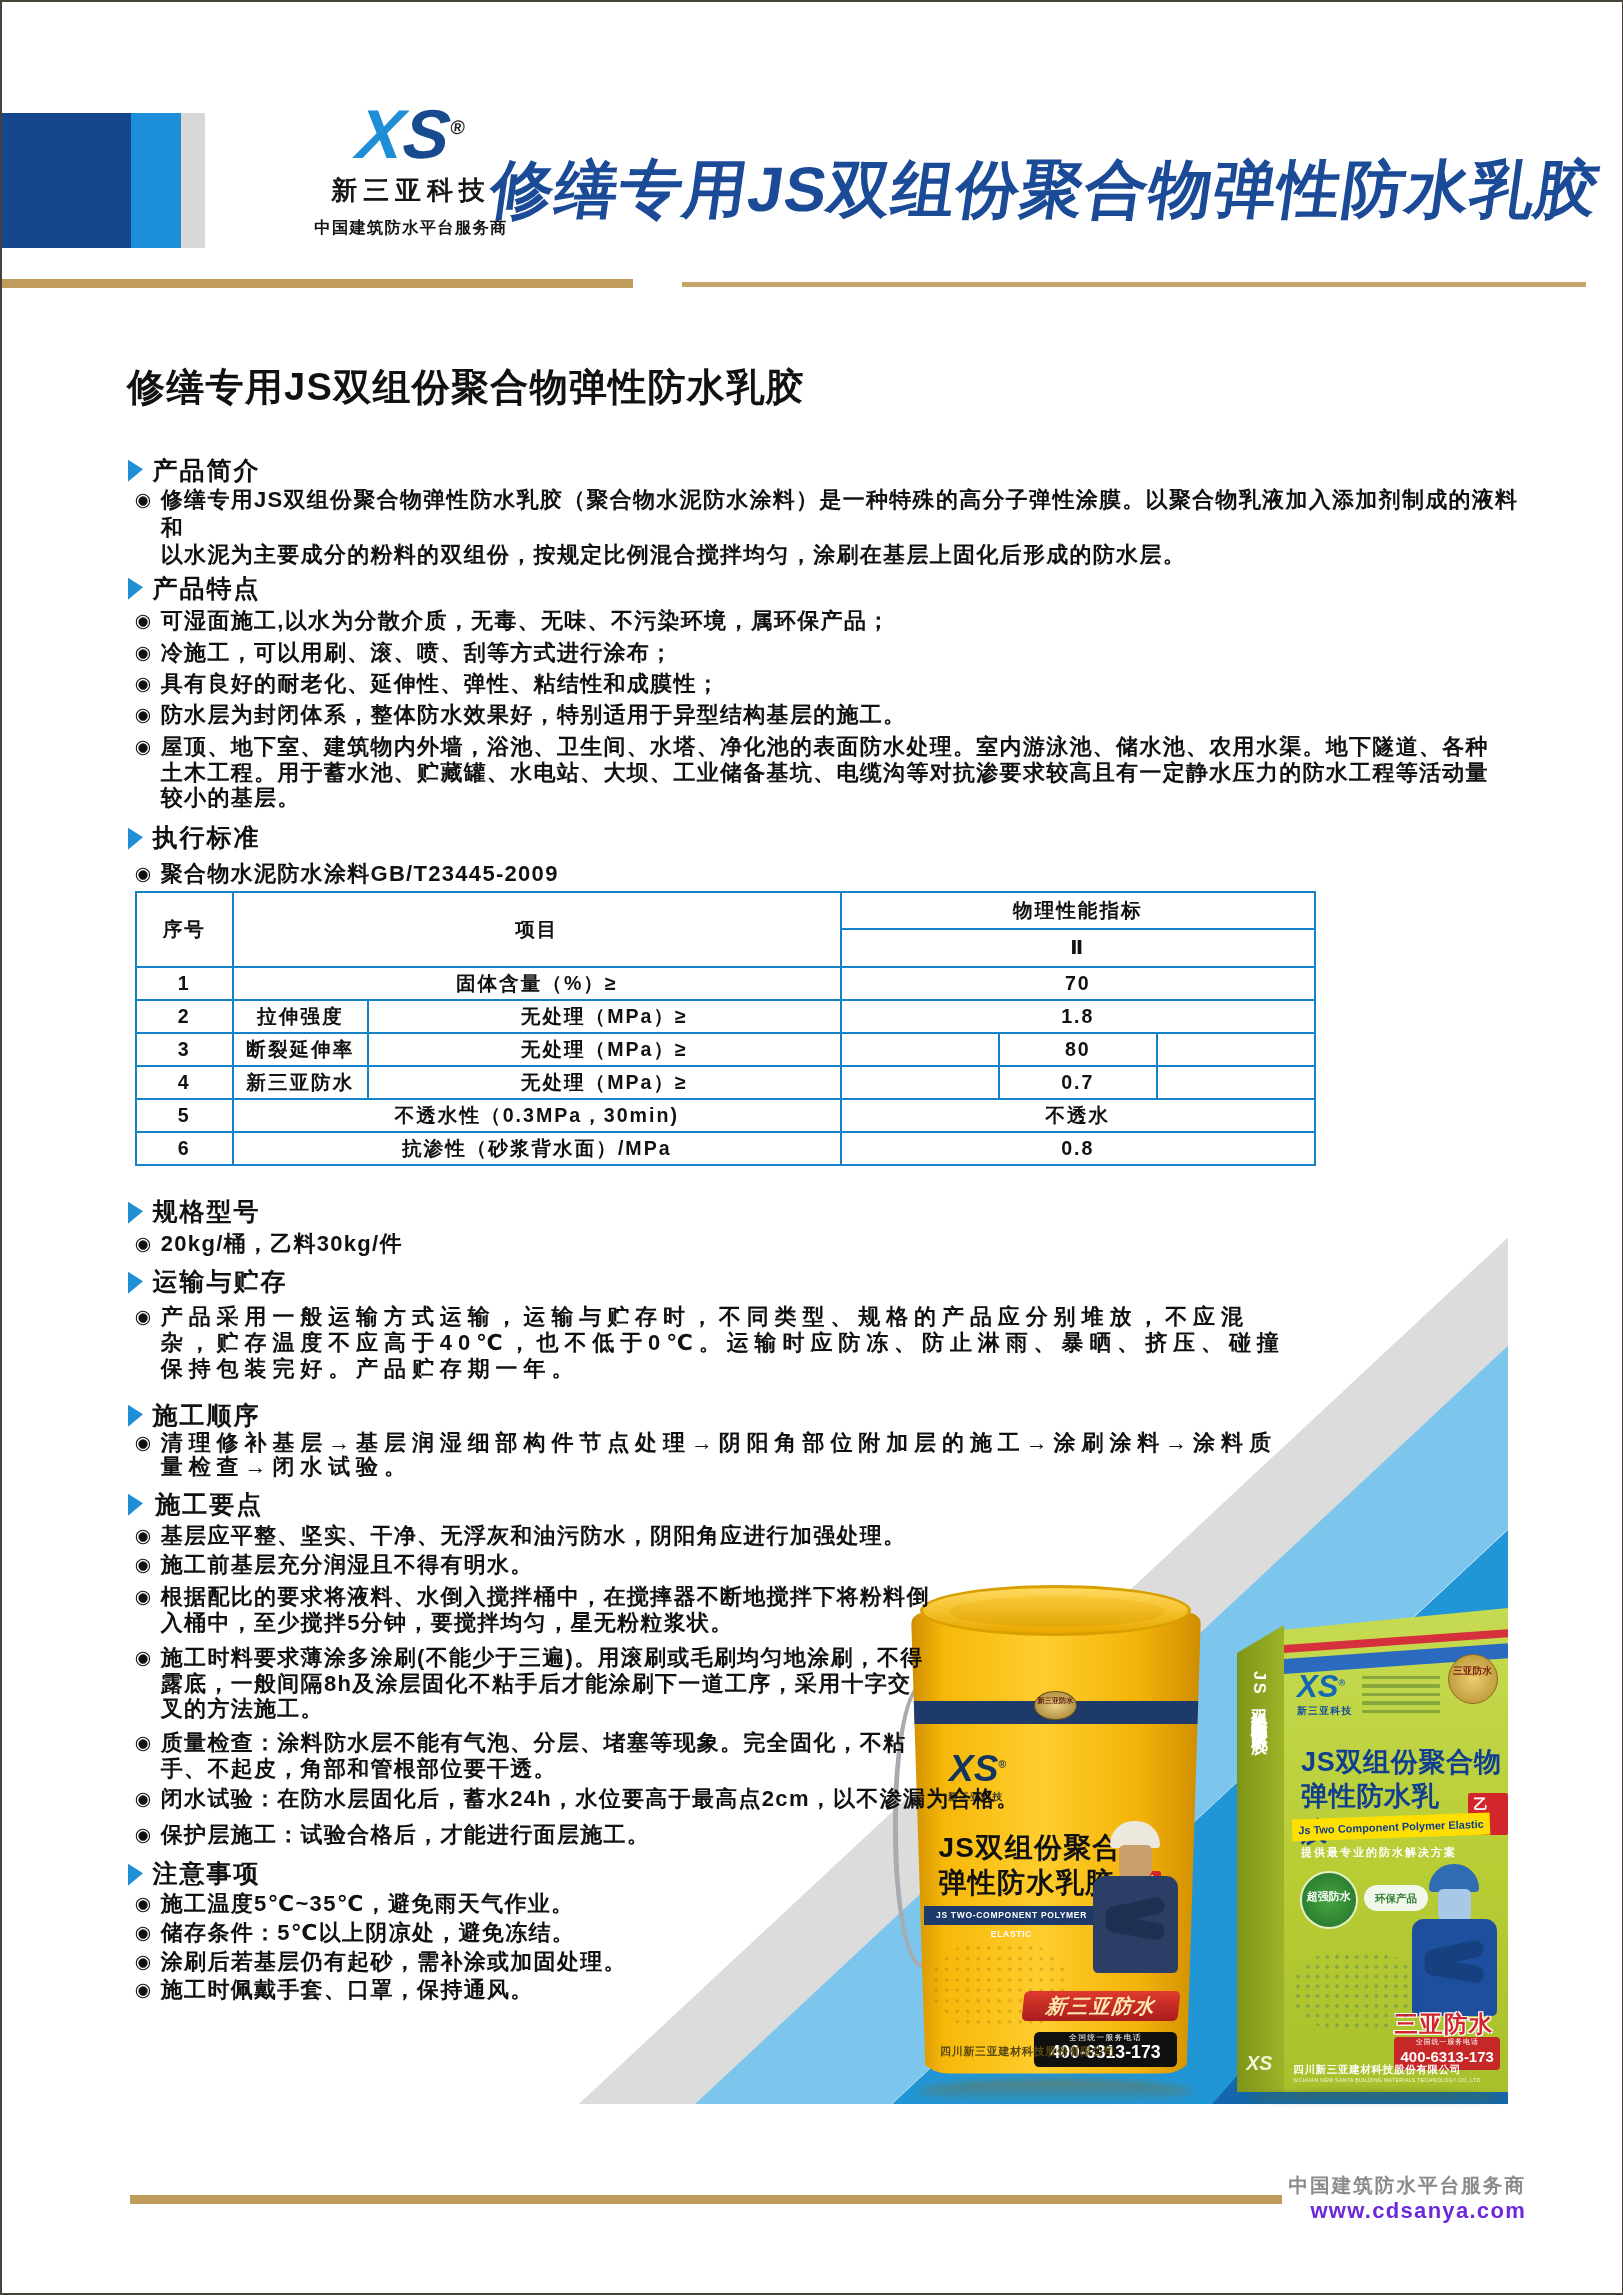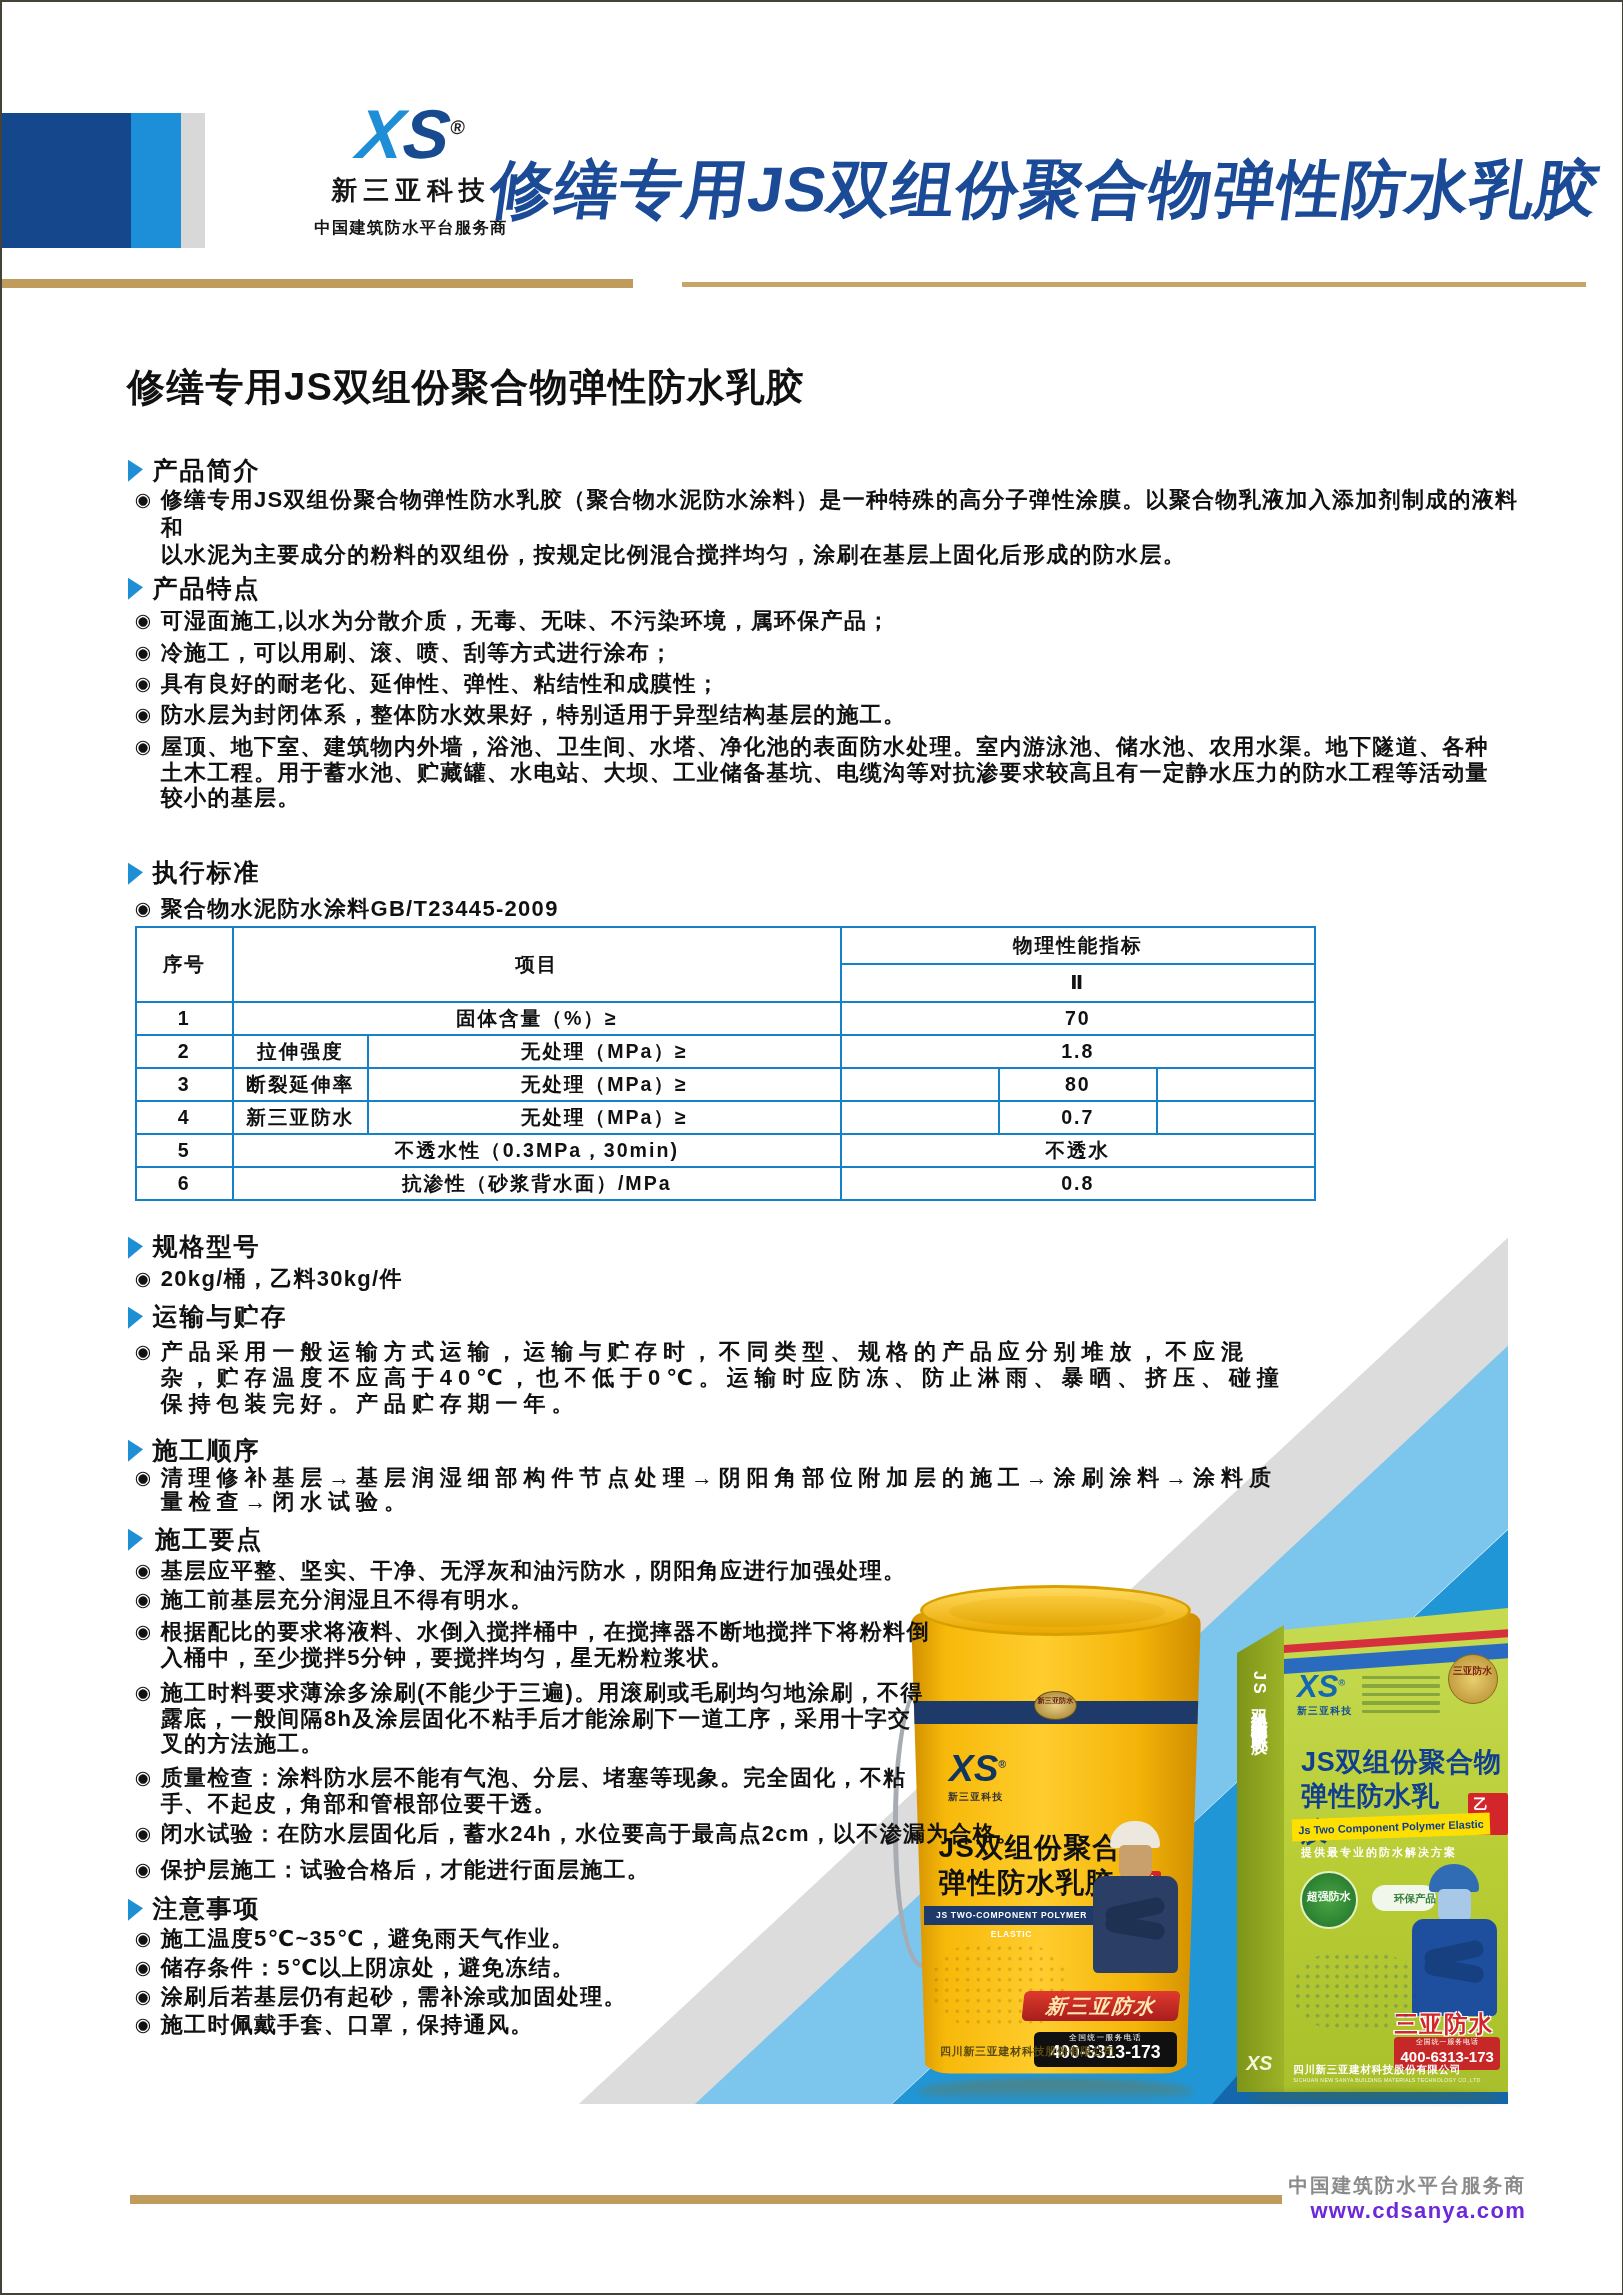--- a/index.html
+++ b/index.html
@@ -43,21 +43,21 @@
   .t-def{font-size:22px;line-height:27.5px;letter-spacing:1.3px;}
   .t-scope{font-size:22px;line-height:25.5px;letter-spacing:1.3px;}
   .t-wide{font-size:22px;line-height:26px;letter-spacing:5.9px;}
   .t-proc{font-size:22px;line-height:24px;letter-spacing:5.9px;}
   .t-key{font-size:22px;line-height:25.5px;letter-spacing:1.3px;}
   .t-note{font-size:22px;line-height:26px;letter-spacing:1.3px;}
   
   .m-sec1{margin-top:47px;} .m-p1{margin-top:1.3px;}
   .m-sec2{margin-top:4.6px;}  .m-f{margin-top:3.9px;}
   .m-sec3{margin-top:11.8px;} .m-p3{margin-top:5.2px;}
-  .m-sec4{margin-top:47px;} .m-p4{margin-top:7.2px;}
+  .m-sec4{margin-top:12px;} .m-p4{margin-top:7.2px;}
   .m-sec5{margin-top:31px;} .m-p5{margin-top:3.3px;}
   .m-sec6{margin-top:9.2px;} .m-p6{margin-top:7.2px;}
   .m-sec7{margin-top:18.3px;} .m-p7{margin-top:1.3px;}
   .m-sec8{margin-top:9.8px;gap:12px;}
   .m-k1{margin-top:3.9px;} .m-k2{margin-top:3.9px;} .m-k3{margin-top:6.5px;} .m-k4{margin-top:9.8px;}
   .m-k5{margin-top:8.5px;} .m-k6{margin-top:4.6px;} .m-k7{margin-top:11px;}
   .m-sec9{margin-top:11px;}
   .m-n{margin-top:2.6px;}
   
   table.spec{border-collapse:collapse;margin:3.3px 0 0 11.8px;table-layout:fixed;width:1180px;
@@ -141,22 +141,22 @@
   .x-lines div{height:3.3px;background:rgba(25,80,40,.35);margin-bottom:5.2px;border-radius:1.3px;}
   .x-t1{position:absolute;left:17px;top:136px;font-size:27px;font-weight:900;color:#0f3f8e;letter-spacing:0.7px;}
   .x-t2{position:absolute;left:17px;top:170px;font-size:27px;font-weight:900;color:#0f3f8e;letter-spacing:0.7px;
         display:flex;align-items:center;gap:5.2px;}
   .x-en{position:absolute;left:7.8px;top:208px;width:198px;height:22px;background:#ffdf00;color:#0f3f8e;
         font-size:11px;font-weight:900;text-align:center;line-height:22px;transform:rotate(-2deg);}
   .x-slogan{position:absolute;left:17px;top:237px;font-size:11px;font-weight:700;color:#fff;letter-spacing:2px;}
   .x-b2{position:absolute;left:15.7px;top:263px;width:58px;height:58px;border-radius:50%;
         background:radial-gradient(#49a642,#1f6f2a);border:2px solid #e4f0c0;box-sizing:border-box;
         color:#fff;font-size:11px;font-weight:900;text-align:center;line-height:1.4;padding-top:15.7px;}
-  .x-b3{position:absolute;left:88px;top:277px;width:64px;height:26px;background:#f2f7ec;border-radius:13px;
-        color:#2f7d32;font-size:10.5px;font-weight:700;text-align:right;line-height:26px;}
+  .x-b3{position:absolute;left:80px;top:277px;width:64px;height:26px;background:#f2f7ec;border-radius:13px;
+        color:#2f7d32;font-size:10.5px;font-weight:700;text-align:center;line-height:26px;}
   .x-worker{top:256px;right:6.5px;width:95px;}
   .x-worker .w-helmet{background:#2f6cb3;}
   .x-worker .w-face{background:#a8c8e8;}
   .x-worker .w-body{background:#1d4f9e;}
   .x-worker .w-arm1,.x-worker .w-arm2{background:#16407f;}
   .x-brand{position:absolute;right:14.4px;top:400px;font-size:23.5px;font-weight:900;color:#d3262a;
            letter-spacing:1.3px;text-shadow:1.3px 1.3px 0 #fff,-1.3px -1.3px 0 #fff,1.3px -1.3px 0 #fff,-1.3px 1.3px 0 #fff;}
   .x-phone{position:absolute;right:7.8px;top:429px;width:106px;height:33px;background:#c62828;border-radius:3.9px;
            color:#fff;text-align:center;}
   .x-phone .l1{font-size:7.2px;line-height:10.5px;letter-spacing:0.7px;}

